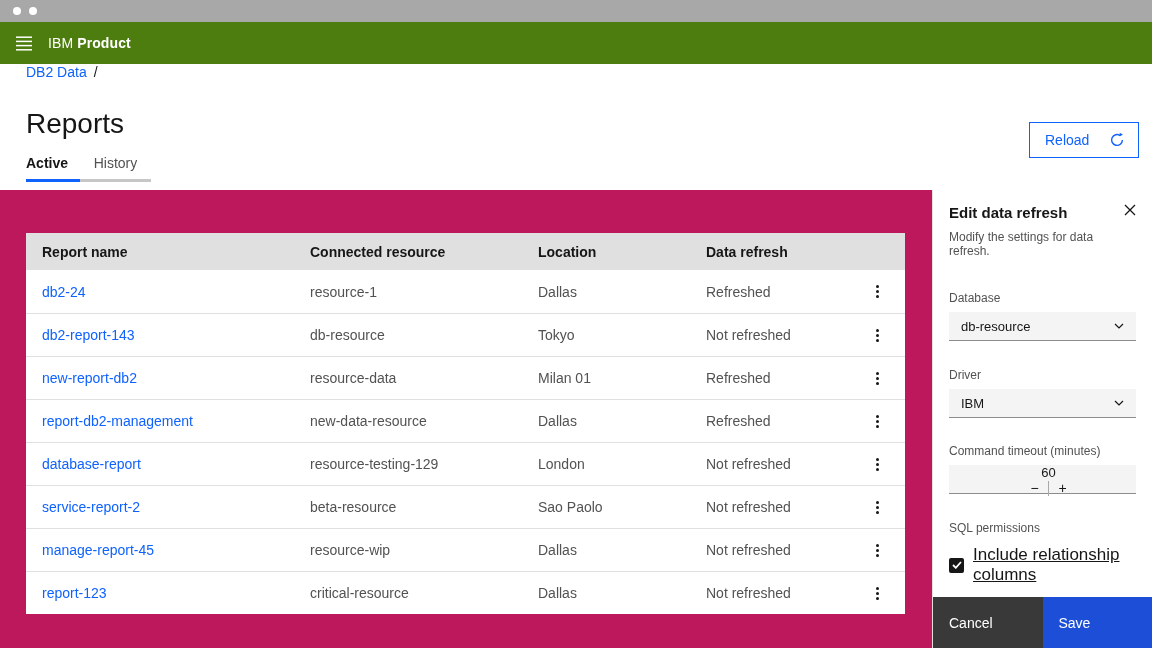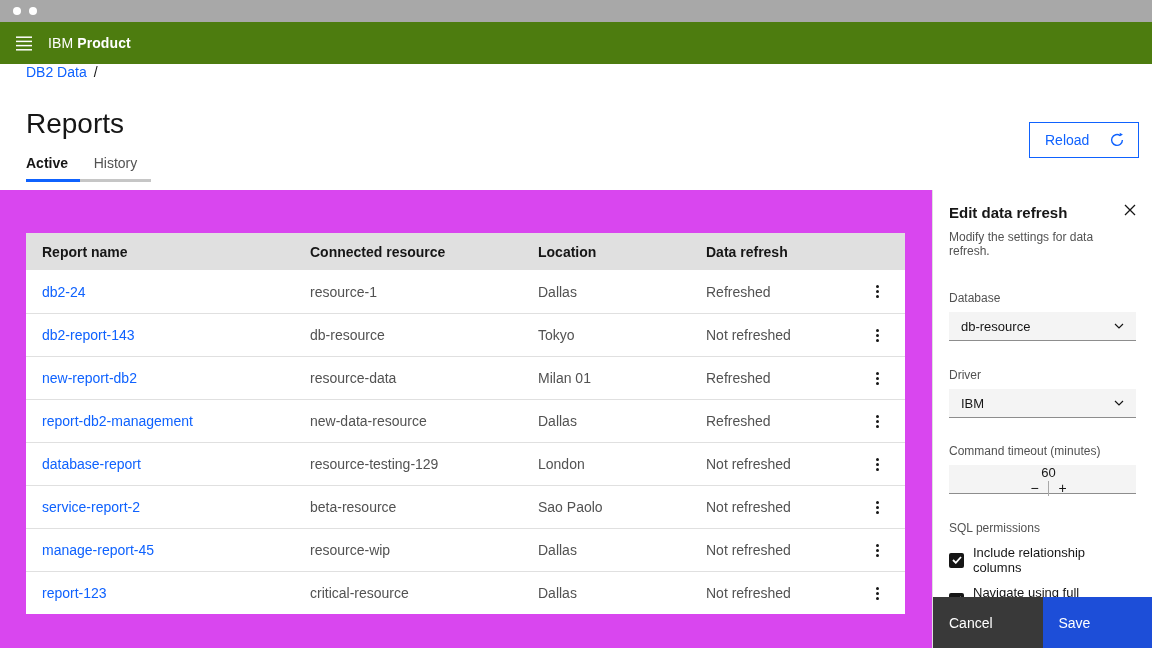--- a/index.html
+++ b/index.html
@@ -50,21 +50,21 @@
   .tab.active {
     width: 54px; border-bottom: 3px solid #0f62fe; font-weight: 700; color: #161616;
   }
   .tab.inactive {
     width: 71px; border-bottom: 3px solid #c6c6c6; color: #525252; justify-content: center;
   }
   .tab span { padding-top: 7px; }
 
   
   .main { display: flex; height: 458px; }
-  .content { flex: 1; background: #d946ef; padding: 43px 27px 0 26px; }
+  .content { flex: 1; background: #be185d; padding: 43px 27px 0 26px; }
 
   
   .table { width: 100%; background: #ffffff; }
   .thead, .trow {
     display: grid;
     grid-template-columns: 268px 228px 168px 1fr 55px;
     align-items: center;
   }
   .thead { height: 37px; background: #e0e0e0; }
   .thead .hcell { font-size: 14px; font-weight: 700; padding-left: 16px; color: #161616; }
@@ -103,21 +103,21 @@
     background: none; border: none; font-size: 14px; color: #161616;
     width: 27px; height: 100%; cursor: pointer; font-family: "Liberation Sans", sans-serif;
   }
   .step-divider { width: 1px; height: 15px; background: #a8a8a8; }
   .checkbox-row { display: flex; align-items: center; gap: 9px; margin-top: 10px; cursor: pointer; }
   .checkbox-row:first-of-type { margin-top: 11px; }
   .checkbox {
     width: 15px; height: 15px; background: #161616; border-radius: 2px;
     display: flex; align-items: center; justify-content: center; flex: none;
   }
-  .cb-label { font-size: 13px; color: #161616; }
+  .cb-label { font-size: 17px; color: #161616; text-decoration: underline; }
 
   .panel-buttons { position: absolute; left: 0; bottom: 0; width: 100%; display: flex; height: 51px; }
   .btn-cancel, .btn-save {
     flex: 1; border: none; color: #ffffff; font-size: 14px; text-align: left;
     padding-left: 16px; cursor: pointer; font-family: "Liberation Sans", sans-serif;
   }
   .btn-cancel { background: #393939; }
   .btn-save { background: #1d4ed8; }
 </style>
 </head>

